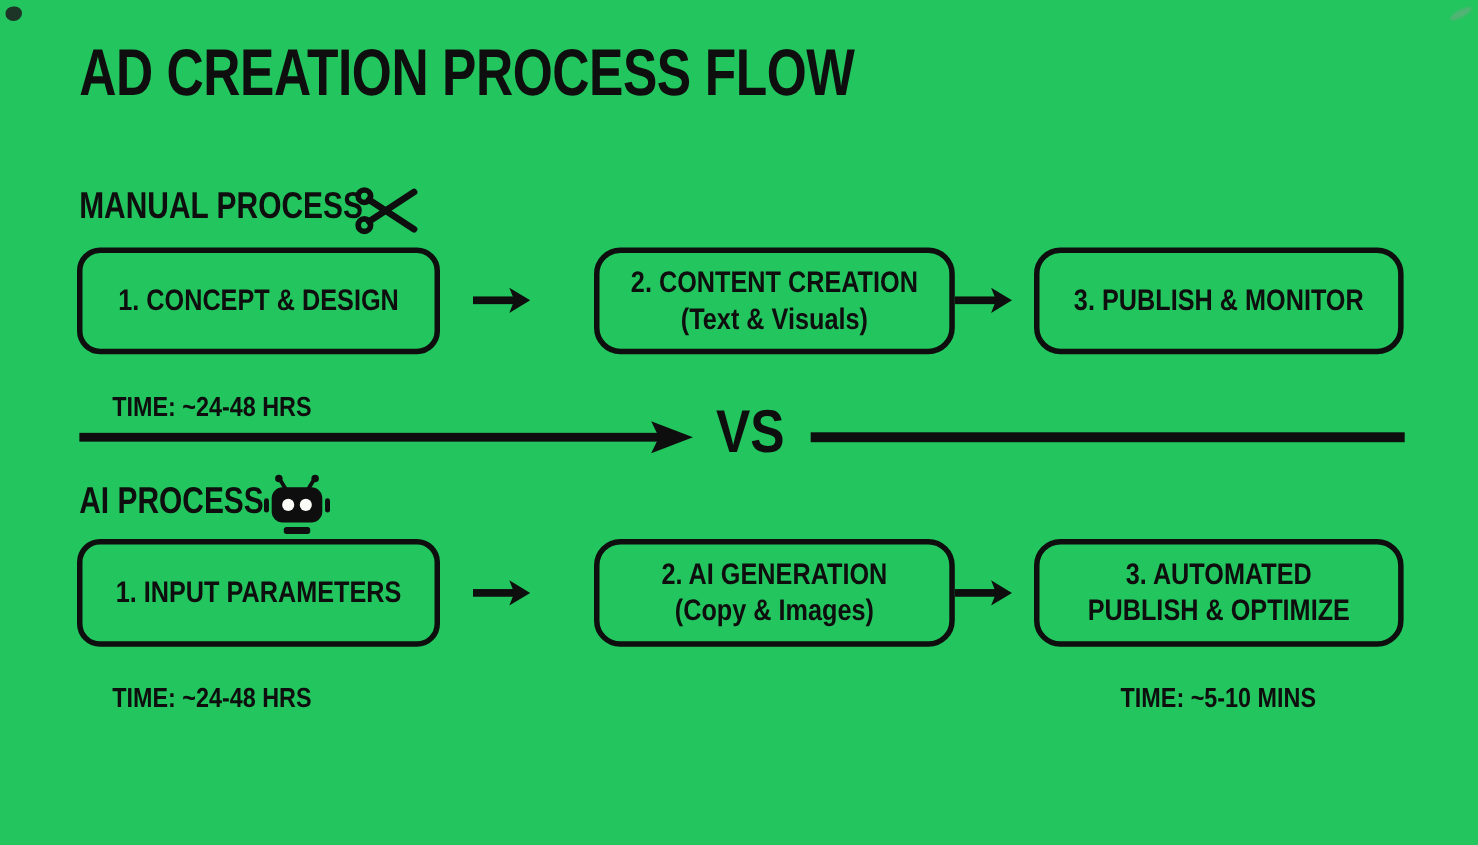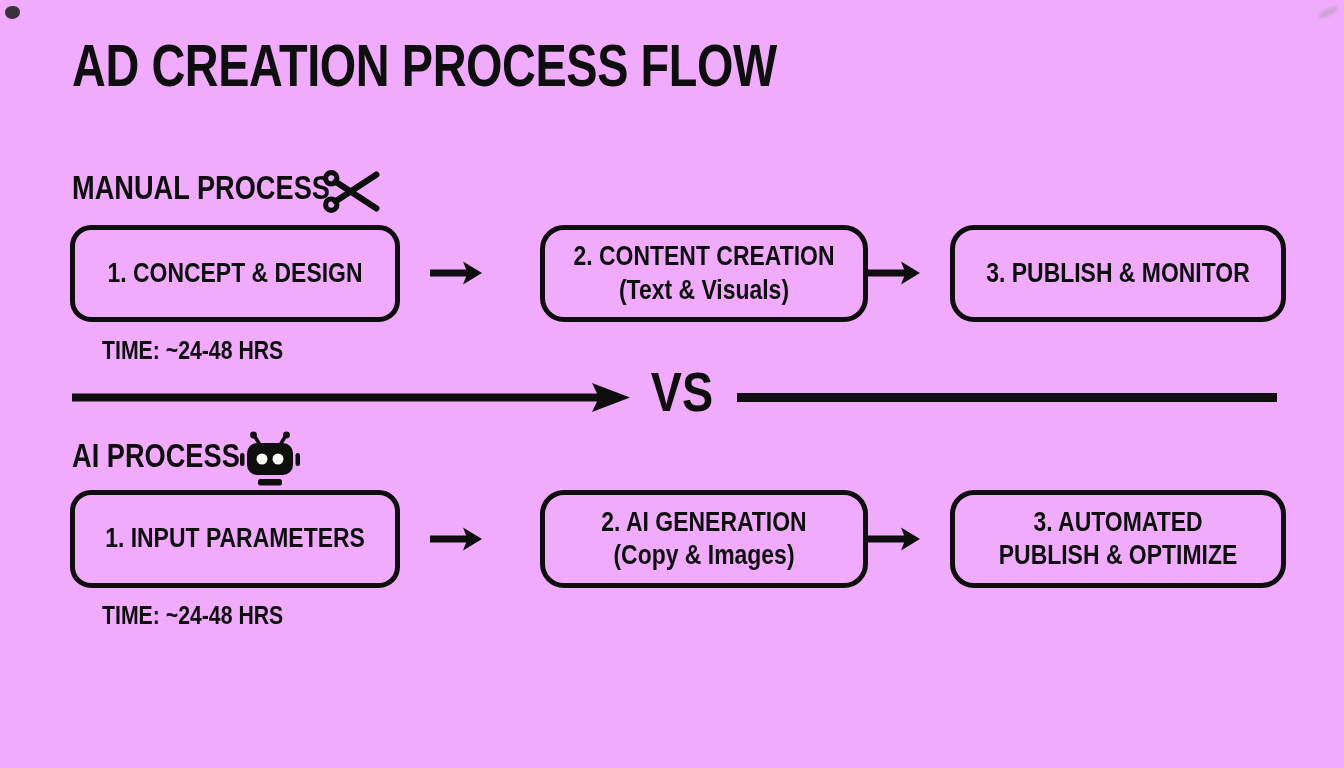--- a/index.html
+++ b/index.html
@@ -1,21 +1,21 @@
 <!DOCTYPE html>
 <html><head>
 <meta charset="utf-8">
 <style>
   * { margin: 0; padding: 0; box-sizing: border-box; }
   html, body { background: #fafaf6; }
   .frame {
     position: relative;
     width: 1344px;
     height: 768px;
-    background: #f0abfc;
+    background: #22c55e;
     overflow: hidden;
     font-family: "Liberation Sans", sans-serif;
     color: #0e0e0e;
   }
 
   
   .title {
     position: absolute;
     left: 72px; top: 36px;
     font-size: 60px; font-weight: bold;
@@ -28,21 +28,21 @@
     font-size: 34px; font-weight: bold;
     line-height: 1; white-space: nowrap;
     transform: scaleX(0.80); transform-origin: left top;
   }
   .lane-label.manual { left: 72px; top: 170px; }
   .lane-label.ai     { left: 72px; top: 438px; }
 
   .time-label {
     position: absolute;
     font-size: 25px; font-weight: bold;
-    line-height: 1; white-space: nowrap;
+    line-height: 1; white-space: nowrap; margin-top: 20px;
   }
   .time-label .tx { display:inline-block; transform: scaleX(0.85); transform-origin: left top; }
   .time-manual-1 { left: 102px; top: 338px; }
   .time-ai-1     { left: 102px; top: 603px; }
   .time-ai-3     { left: 940px; top: 603px; width: 336px; text-align: center; }
   .time-ai-3 .tx { transform-origin: center top; }
 
   
   .step-box {
     position: absolute;
@@ -50,21 +50,21 @@
     border: 5px solid #0e0e0e;
     border-radius: 24px;
     background: transparent;
     display: flex; flex-direction: column;
     align-items: center; justify-content: center;
   }
   .row-manual .step-box { top: 225px; }
   .row-ai .step-box     { top: 490px; height: 98px; }
   .pos-1 { left: 70px;  width: 330px; border-radius: 21px; }
   .pos-2 { left: 540px; width: 328px; }
-  .pos-3 { left: 940px; width: 336px; margin-left: 10px; }
+  .pos-3 { left: 940px; width: 336px; }
   .step-line {
     display: block; width: 100%;
     text-align: center;
     font-size: 27px; font-weight: bold;
     line-height: 1.23; white-space: nowrap;
     transform: scaleX(0.85); transform-origin: center center;
   }
 
   
   .flow-arrow { position: absolute; width: 52px; height: 30px; }
@@ -214,14 +214,17 @@
   <span class="flow-arrow fa-a2">
     <svg viewBox="0 0 52 30" fill="#0e0e0e">
       <rect x="0" y="11.5" width="38" height="7"></rect>
       <polygon points="33,3.5 52,15 33,26.5 37.5,15"></polygon>
     </svg>
   </span>
 
   <div class="time-label time-ai-1">
     <span class="tx">TIME: ~24-48 HRS</span>
   </div>
+  <div class="time-label time-ai-3">
+    <span class="tx">TIME: ~5-10 MINS</span>
+  </div>
 
 </div>
 
 </body></html>

